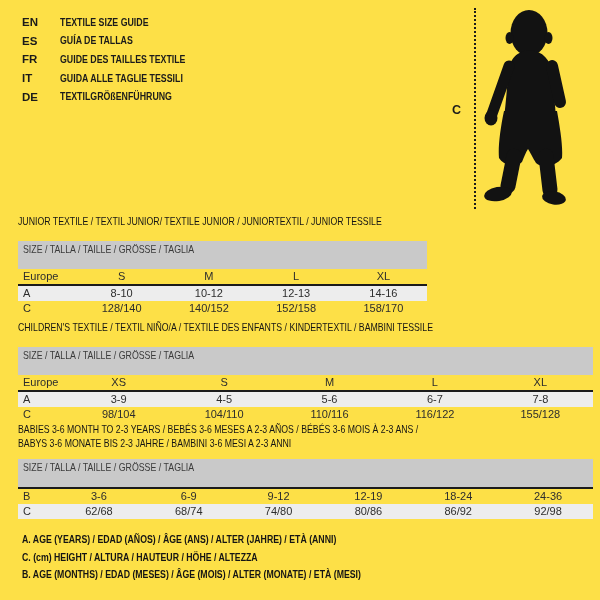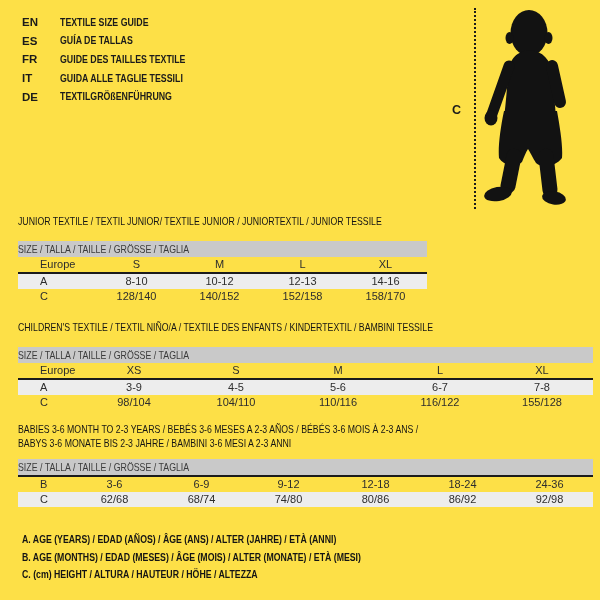--- a/index.html
+++ b/index.html
@@ -21,27 +21,27 @@
   .dotted-line{position:absolute;left:474px;top:8px;height:201px;width:0;border-left:2px dotted #1b1b1b;}
   .measure-label{position:absolute;left:452px;top:103px;font-weight:bold;font-size:12.5px;}
   .toddler{position:absolute;left:483px;top:8px;}
 
   
   .size-table{position:absolute;left:18px;}
   .t0{top:214px;width:409px;}
   .t1{top:320px;width:575px;}
   .t2{top:422px;width:575px;}
   .tbl-title{height:14px;line-height:14px;font-weight:normal;font-size:11.5px;color:#141414;white-space:nowrap;}
-  .size-bar{height:16px;line-height:16px;background:#c9c9c9;font-size:11px;color:#3a3a3a;margin-top:13px;}
+  .size-bar{height:28px;line-height:16px;background:#c9c9c9;padding-left:5px;font-size:11px;color:#3a3a3a;margin-top:13px;}
   .t2 .size-bar{margin-top:9px;}
   .size-bar.divider{border-bottom:2px solid #1b1b1b;}
   .trow{display:flex;height:15px;line-height:15px;font-size:11px;color:#2d2d2d;}
   .trow.divider{border-bottom:2px solid #1b1b1b;}
   .trow.shaded{background:#ededed;}
-  .row-label{padding-left:5px;margin-left:17px;}
+  .row-label{padding-left:5px;}
   .t0 .row-label{width:55px;}
   .t1 .row-label{width:43px;}
   .t2 .row-label{width:31px;}
   .cell{flex:1;text-align:center;}
 
   
   .legend{position:absolute;left:22px;top:531px;}
   .legend-line{height:17.5px;line-height:17.5px;font-weight:bold;font-size:11.5px;color:#141414;white-space:nowrap;}
 </style>
 </head>
@@ -154,35 +154,35 @@
       </div>
       <div class="size-table t2">
         <div class="tbl-title"><span class="cx76">BABIES 3-6 MONTH TO 2-3 YEARS / BEBÉS 3-6 MESES A 2-3 AÑOS / BÉBÉS 3-6 MOIS À 2-3 ANS /</span></div>
         <div class="tbl-title"><span class="cx76">BABYS 3-6 MONATE BIS 2-3 JAHRE / BAMBINI 3-6 MESI A 2-3 ANNI</span></div>
         <div class="size-bar divider"><span class="cx80">SIZE / TALLA / TAILLE / GRÖSSE / TAGLIA</span></div>
         <div class="trow">
           <span class="row-label">B</span>
           <span class="cell">3-6</span>
           <span class="cell">6-9</span>
           <span class="cell">9-12</span>
-          <span class="cell">12-18</span>
+          <span class="cell">12-19</span>
           <span class="cell">18-24</span>
           <span class="cell">24-36</span>
         </div>
         <div class="trow shaded">
           <span class="row-label">C</span>
           <span class="cell">62/68</span>
           <span class="cell">68/74</span>
           <span class="cell">74/80</span>
           <span class="cell">80/86</span>
           <span class="cell">86/92</span>
           <span class="cell">92/98</span>
         </div>
       </div>
     </div>
 
   <div class="legend">
       <div class="legend-line"><span class="cx76">A. AGE (YEARS) / EDAD (AÑOS) / ÂGE (ANS) / ALTER (JAHRE) / ETÀ (ANNI)</span></div>
+      <div class="legend-line"><span class="cx76">C. (cm) HEIGHT / ALTURA / HAUTEUR / HÖHE / ALTEZZA</span></div>
       <div class="legend-line"><span class="cx76">B. AGE (MONTHS) / EDAD (MESES) / ÂGE (MOIS) / ALTER (MONATE) / ETÀ (MESI)</span></div>
-      <div class="legend-line"><span class="cx76">C. (cm) HEIGHT / ALTURA / HAUTEUR / HÖHE / ALTEZZA</span></div>
     </div>
 
 </div>
 
 </body></html>

